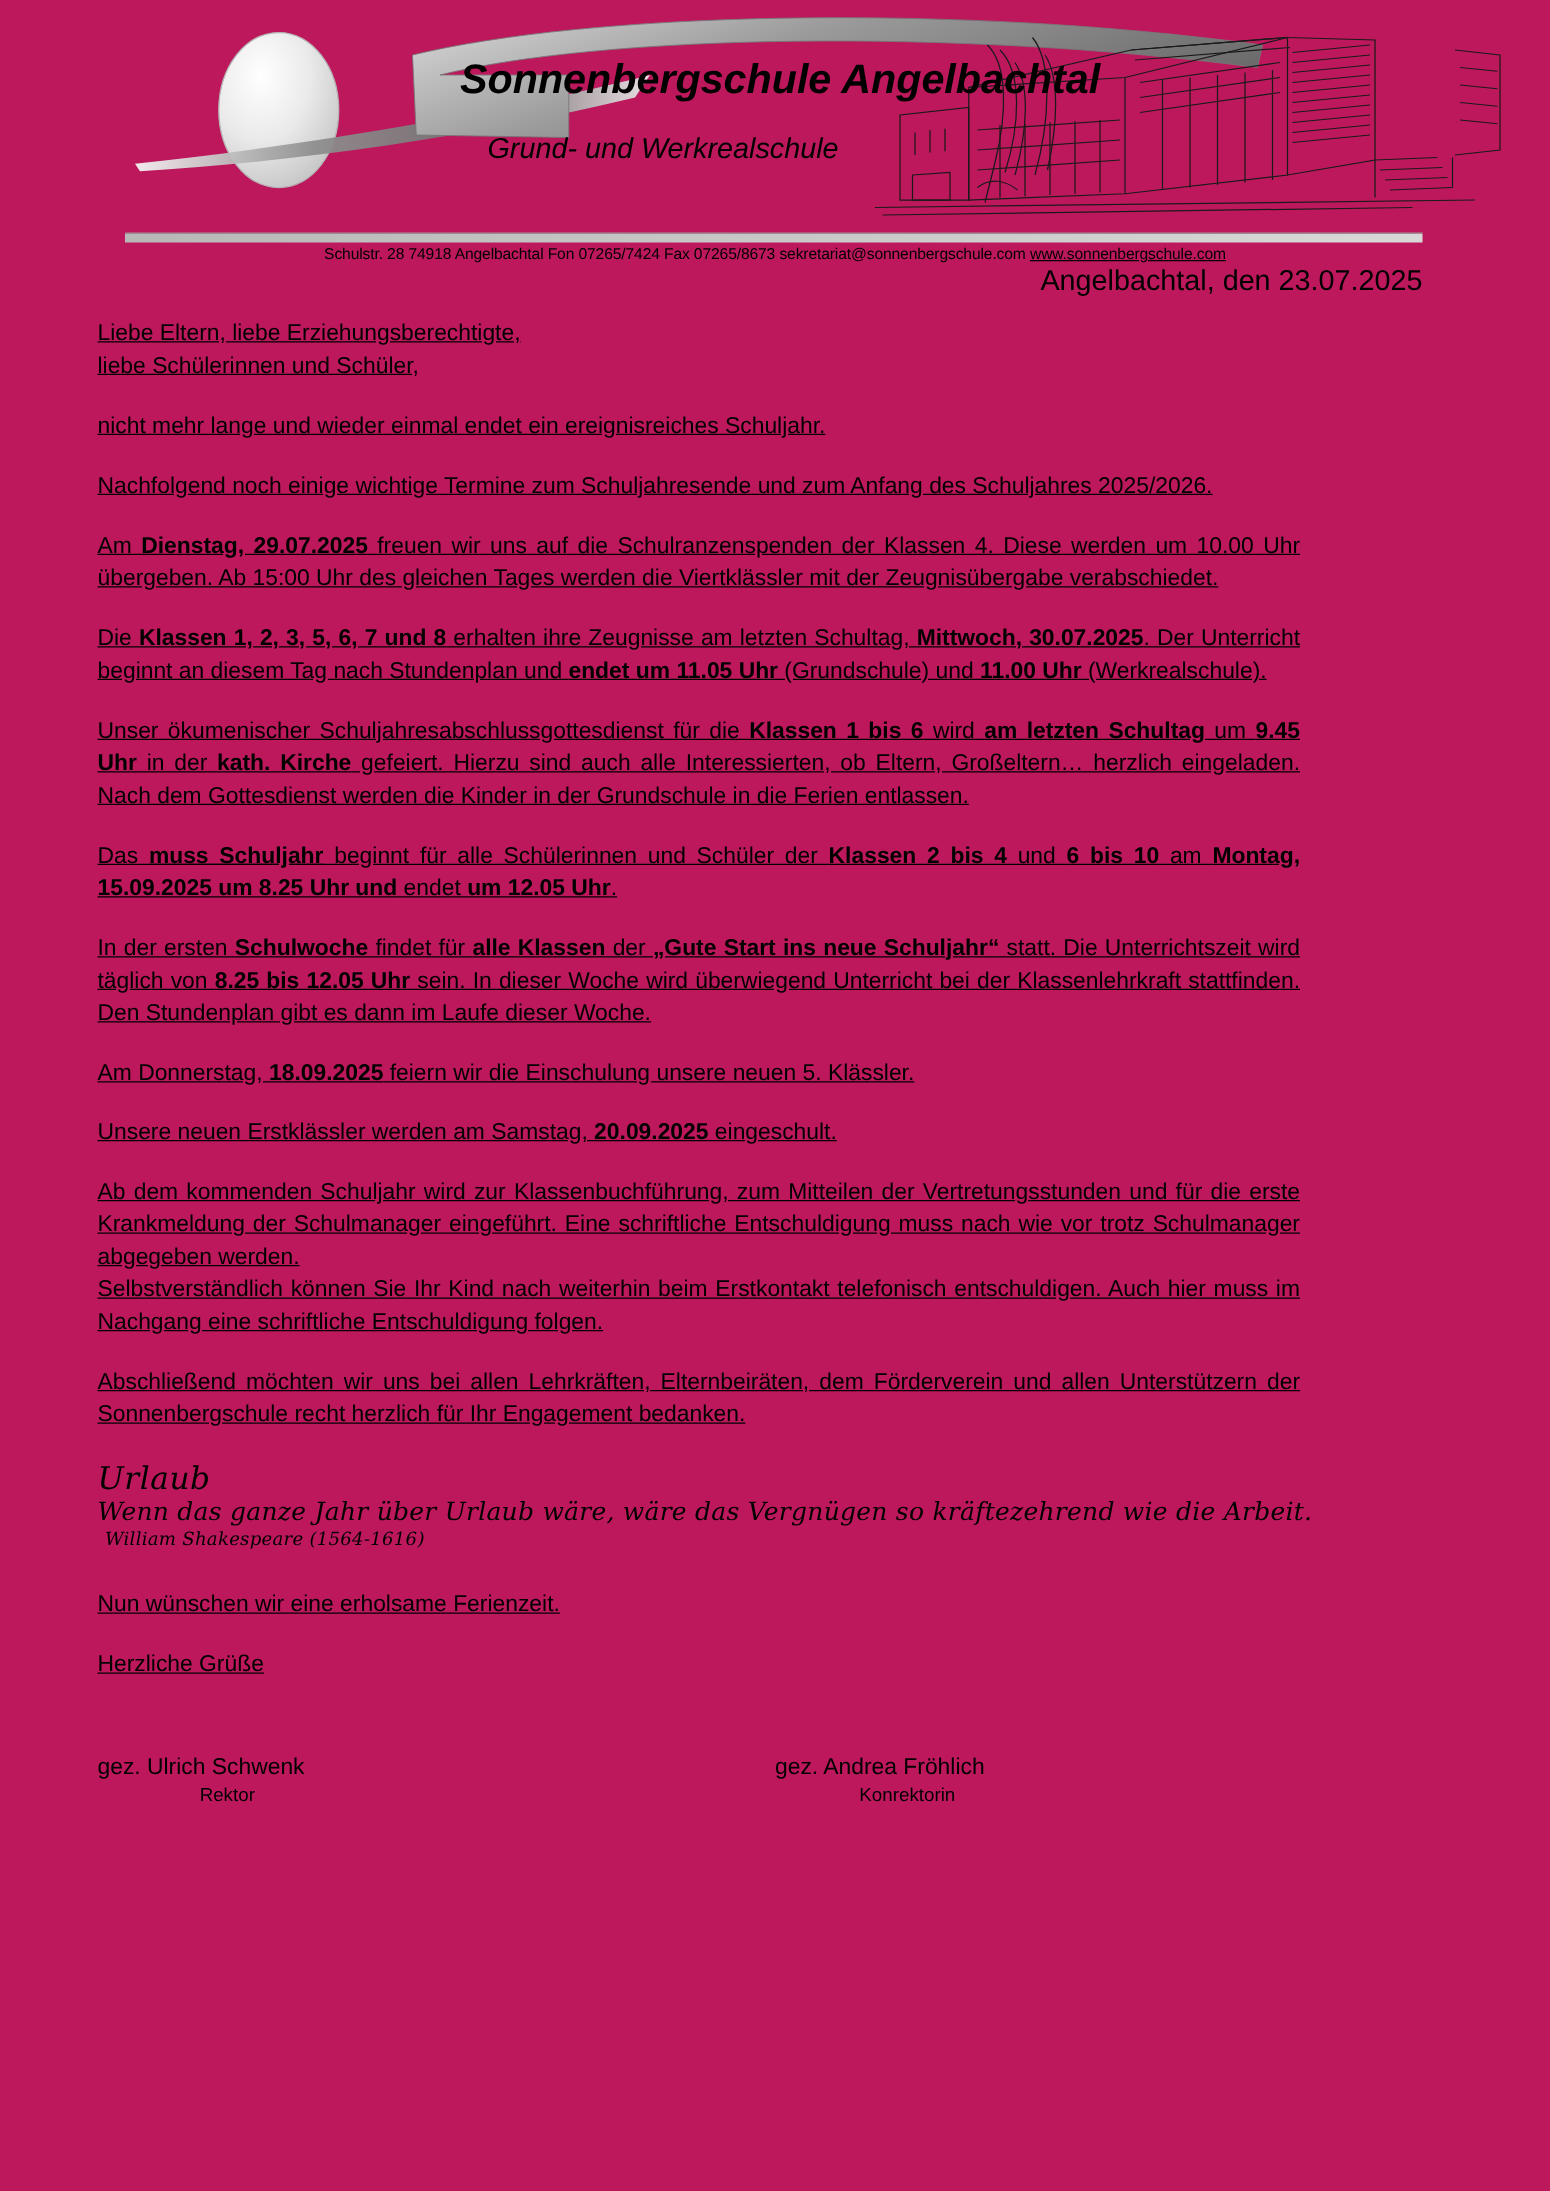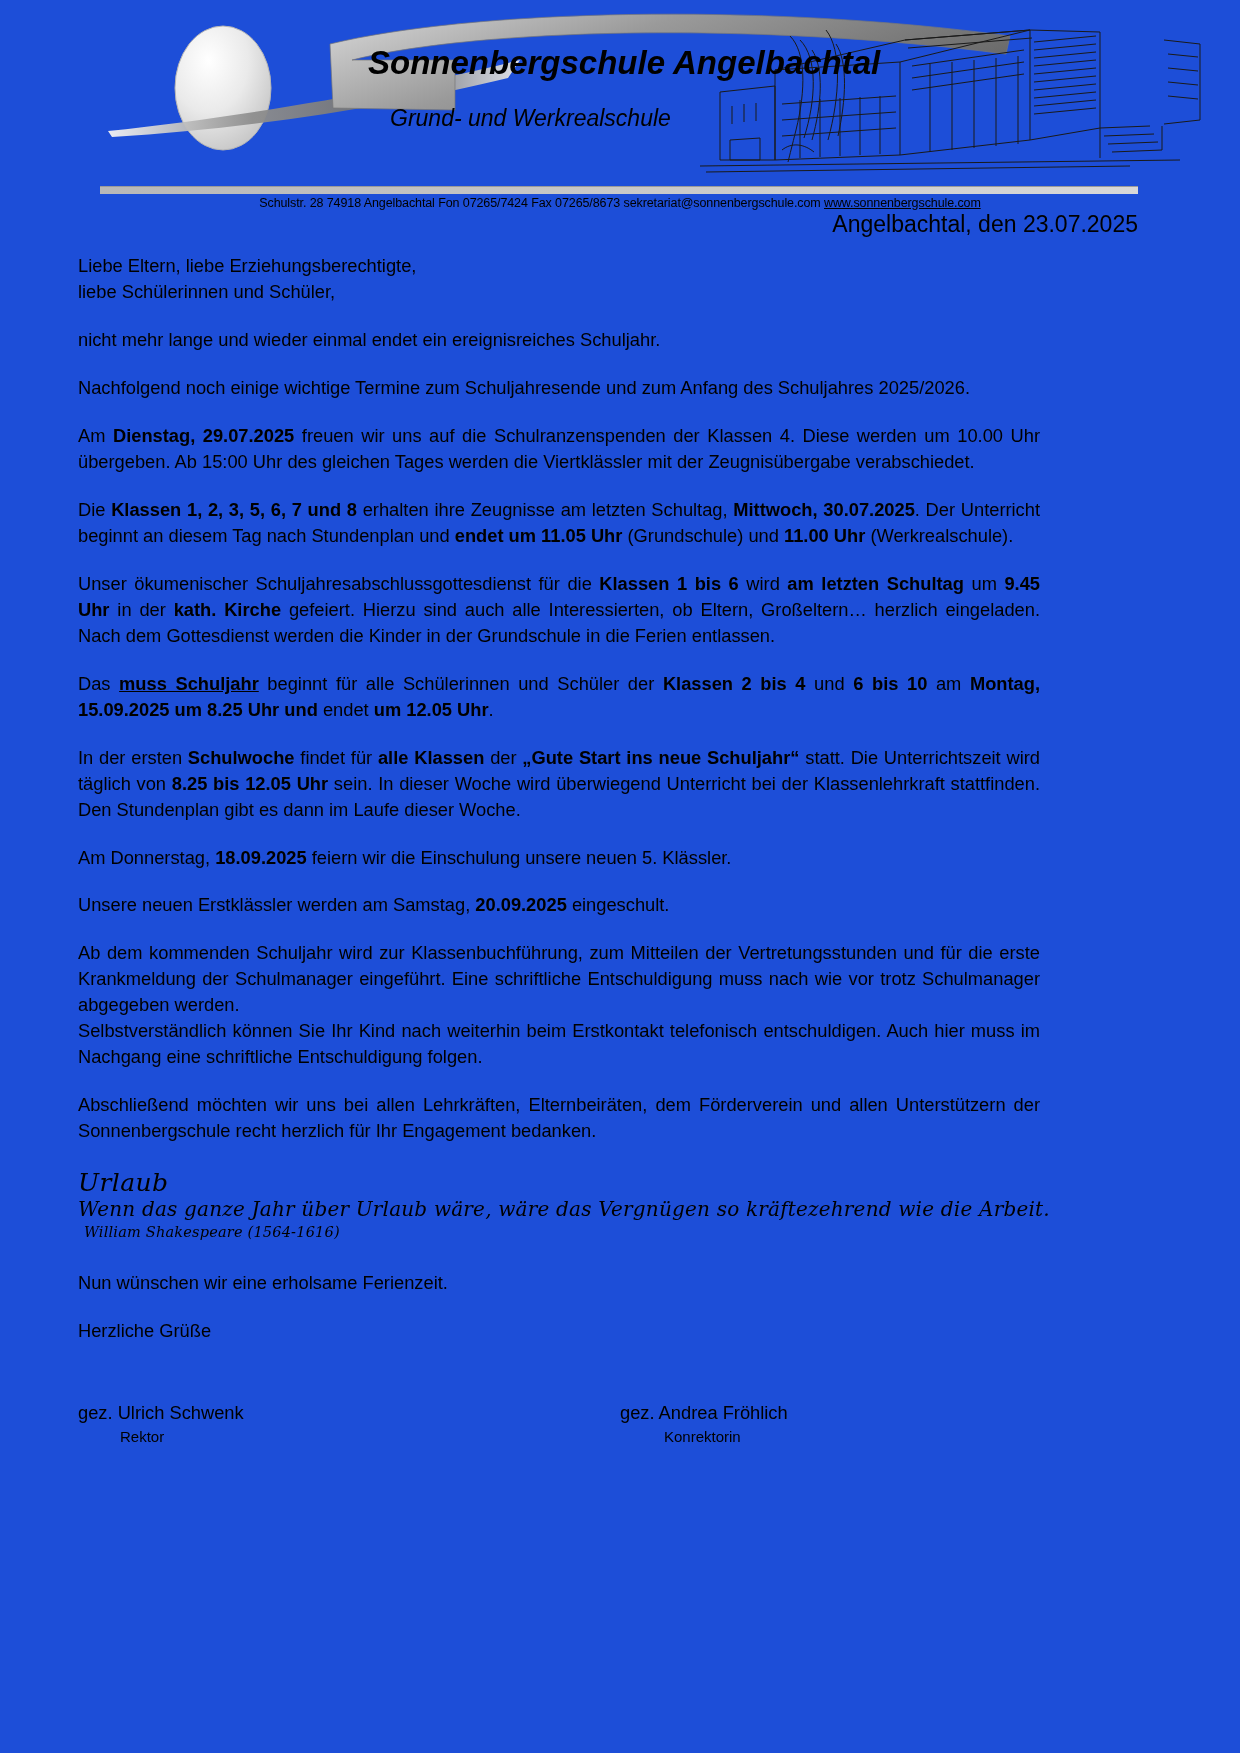--- a/index.html
+++ b/index.html
@@ -8,21 +8,21 @@
     background: #ffffff;
   }
   body {
     font-family: "Liberation Sans", sans-serif;
     color: #000000;
   }
   .page {
     position: relative;
     width: 1240px;
     height: 1753px;
-    background: #1d4ed8;
+    background: #be185d;
     overflow: hidden;
     box-sizing: border-box;
   }
 
   
   .header {
     position: relative;
     height: 180px;
     margin: 0;
   }
@@ -66,20 +66,21 @@
     top: 253px;
     width: 962px;
   }
 
   p.para {
     margin: 0 0 0 0;
     font-size: 18.3px;
     line-height: 1.42;
     text-align: justify;
     text-justify: inter-word;
+    text-decoration: underline;
   }
   p.para.noj { text-align: left; }
   .gap-m { height: 22px; }
   .gap-l { height: 30px; }
 
   b, .b { font-weight: bold; }
   .bu { font-weight: bold; text-decoration: underline; }
 
   
   .quote-block {
@@ -114,20 +115,21 @@
   }
   .sig {
     position: absolute;
     top: 0;
     font-size: 18.3px;
   }
   .sig .role {
     display: block;
     font-size: 15px;
     margin-top: 4px;
+    text-align: center;
   }
   .sig-left { left: 0; }
   .sig-left .role { margin-left: 42px; }
   .sig-right { left: 542px; }
   .sig-right .role { margin-left: 44px; }
 </style>
 </head>
 <body>
 
 <div class="page">

